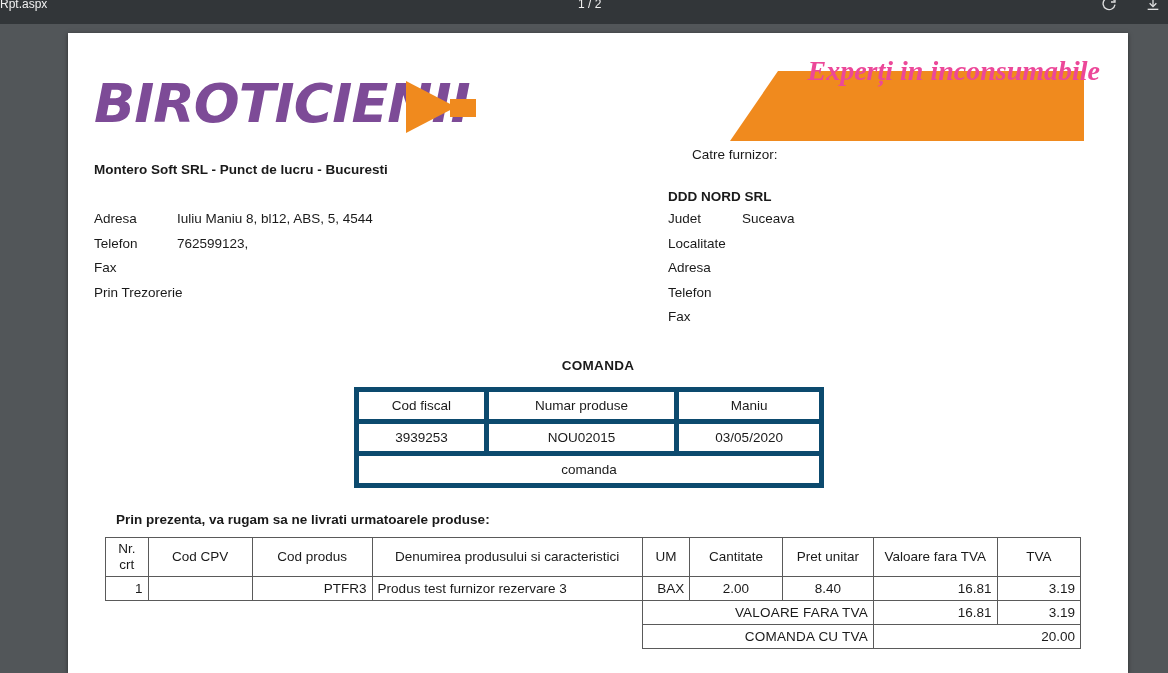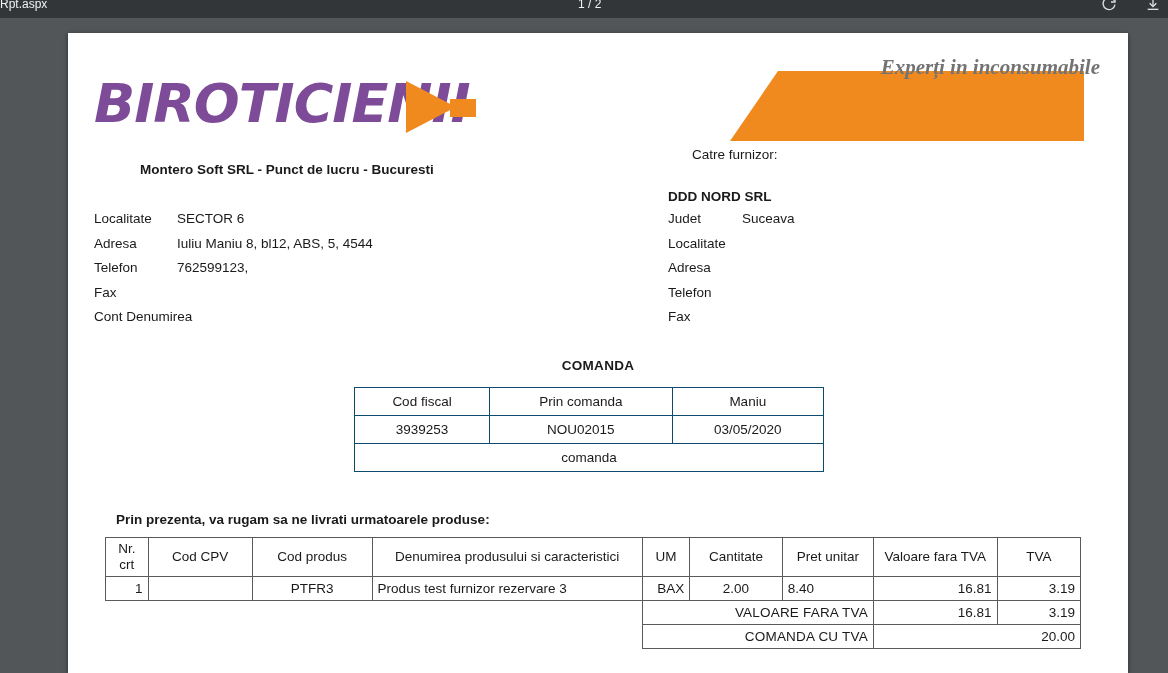--- a/index.html
+++ b/index.html
@@ -13,21 +13,21 @@
     width: 1168px;
     height: 673px;
     overflow: hidden;
     background: #525659;
   }
   
   .viewer-bar {
     position: absolute;
     top: 0; left: 0;
     width: 1168px;
-    height: 18px;
+    height: 24px;
     background: #323639;
     color: #e8e8e8;
     font-size: 12px;
   }
   .viewer-filename {
     position: absolute;
     left: 0px;
     top: -3px;
     font-size: 12px;
     color: #f1f1f1;
@@ -110,36 +110,35 @@
     top: 38px;
     width: 354px;
     height: 70px;
     background: #f08a1e;
     clip-path: polygon(48px 0, 354px 0, 354px 70px, 0 70px);
   }
   .banner-text {
     position: absolute;
     right: 28px;
     top: 22px;
-    font-size: 21px;
+    font-size: 28px;
     font-weight: bold;
     font-style: italic;
-    color: #737373;
+    color: #ec4899;
     font-family: "Liberation Serif", serif;
     white-space: nowrap;
   }
 
   
   .company-title {
     position: absolute;
     left: 26px;
     top: 129px;
     font-weight: bold;
     font-size: 13.5px;
-    margin-left: 46px;
   }
   .left-fields {
     position: absolute;
     left: 26px;
     top: 178px;
     font-size: 13.5px;
   }
   .left-fields .row { height: 24.5px; white-space: nowrap; }
   .left-fields .lbl { display: inline-block; width: 83px; }
   .right-head {
@@ -177,21 +176,21 @@
   }
   table.hdr {
     position: absolute;
     left: 286px;
     top: 354px;
     width: 470px;
     border-collapse: collapse;
     font-size: 13.5px;
   }
   table.hdr td {
-    border: 1px solid #0c4a6e;
+    border: 5px solid #0c4a6e;
     text-align: center;
     height: 27px;
     padding: 0 4px;
   }
 
   .prezenta {
     position: absolute;
     left: 48px;
     top: 479px;
     font-weight: bold;
@@ -215,25 +214,25 @@
   }
   table.items thead th {
     text-align: center;
     height: 36px;
     line-height: 16px;
     font-size: 13.5px;
   }
   table.items tbody td { height: 21px; font-size: 13.5px; }
   .c-nr { width: 34px; text-align: right; }
   .c-cpv { width: 104px; }
-  .c-cod { width: 120px; text-align: center; }
+  .c-cod { width: 120px; text-align: right; }
   .c-den { width: 290px; }
   .c-um { width: 38px; text-align: right; font-size: 11px; }
   .c-cant { width: 86px; text-align: center; }
-  .c-pret { width: 88px; text-align: left; }
+  .c-pret { width: 88px; text-align: center; }
   .c-val { width: 124px; text-align: right; }
   .c-tva { width: 80px; text-align: right; }
   .tot-label {
     text-align: right;
     font-weight: bold;
     font-size: 13px;
     letter-spacing: 0.2px;
   }
   .tot-val { text-align: right; font-weight: bold; }
   .noborder { border: none !important; }
@@ -268,33 +267,30 @@
         <div class="logo-text">BIROTICIENII</div>
         <div class="logo-arrow"></div>
         <div class="logo-arrow2"></div>
       </div>
       <div class="banner"></div>
       <div class="banner-text">Experți in inconsumabile</div>
 
       <div class="company-title">Montero Soft SRL - Punct de lucru - Bucuresti</div>
       <div class="left-fields">
         <div class="row">
-          <span class="lbl">Localitate</span><span>SECTOR 6</span>
-        </div>
-        <div class="row">
           <span class="lbl">Adresa</span><span>Iuliu Maniu 8,  bl12, ABS, 5, 4544</span>
         </div>
         <div class="row">
           <span class="lbl">Telefon</span><span>762599123,</span>
         </div>
         <div class="row">
           <span class="lbl">Fax</span><span></span>
         </div>
         <div class="row">
-          <span class="lbl">Cont Denumirea</span><span></span>
+          <span class="lbl">Prin Trezorerie</span><span></span>
         </div>
       </div>
 
       <div class="right-head">Catre furnizor:</div>
       <div class="right-supplier">DDD NORD SRL</div>
       <div class="right-fields">
         <div class="row">
           <span class="lbl">Judet</span><span>Suceava</span>
         </div>
         <div class="row">
@@ -309,21 +305,21 @@
         <div class="row">
           <span class="lbl">Fax</span><span></span>
         </div>
       </div>
 
       <div class="comanda-title">COMANDA</div>
       <table class="hdr">
         <tbody>
             <tr>
           <td>Cod fiscal</td>
-          <td>Prin comanda</td>
+          <td>Numar produse</td>
           <td>Maniu</td>
         </tr>
         <tr>
           <td>3939253</td>
           <td>NOU02015</td>
           <td>03/05/2020</td>
         </tr>
         <tr>
           <td colspan="3">comanda</td>
         </tr>

